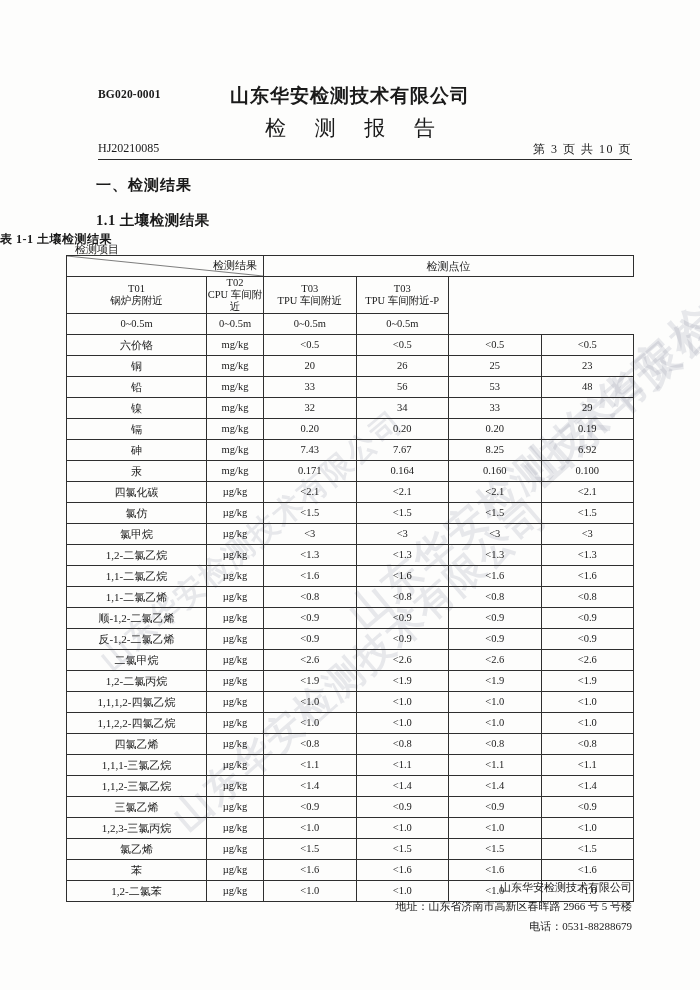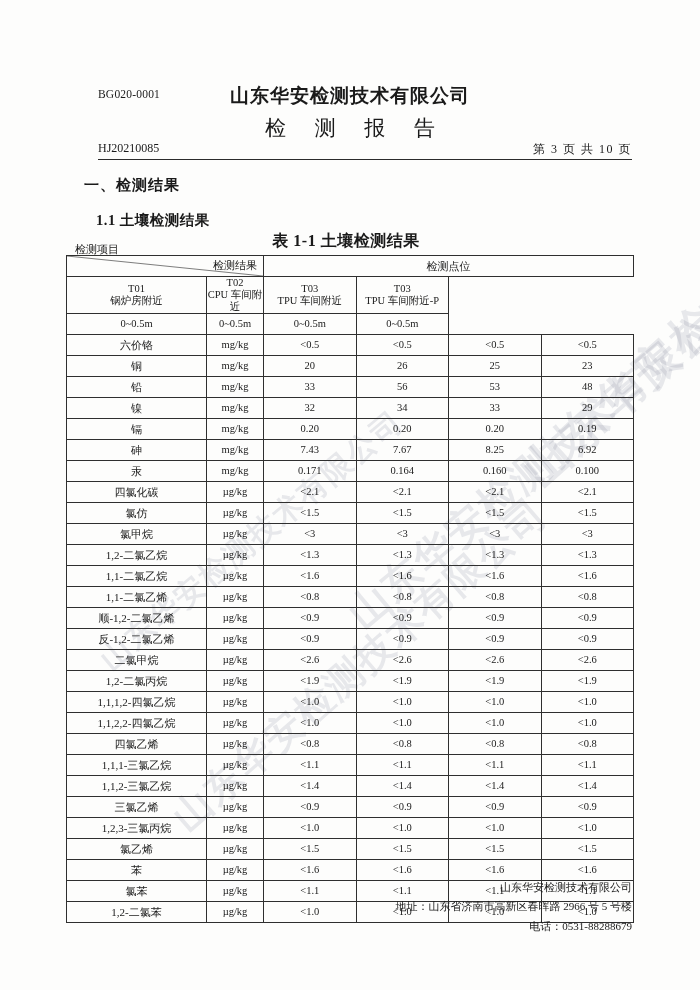--- a/index.html
+++ b/index.html
@@ -38,20 +38,21 @@
   .wm3 { top: 640px; left: 120px; font-size: 38px; transform: rotate(-41deg); letter-spacing: 2px; }
   .wm4 { top: 520px; left: 60px;  font-size: 30px; transform: rotate(-40deg); letter-spacing: 2px; }
 
   
   .doc-code {
     position: absolute;
     left: 98px;
     top: 88px;
     font-size: 11.5px;
     letter-spacing: 0.2px;
+    font-weight: bold;
   }
   .company-name {
     position: absolute;
     left: 0; right: 0;
     top: 83px;
     text-align: center;
     font-family: "DejaVu Sans", "Liberation Sans", sans-serif;
     font-size: 19px;
     font-weight: bold;
     letter-spacing: 1px;
@@ -85,40 +86,39 @@
     left: 98px;
     right: 68px;
     top: 159px;
     height: 1px;
     background: #2b2b2b;
   }
 
   
   .section-h1 {
     position: absolute;
-    left: 84px;
+    left: 96px;
     top: 176px;
     font-size: 15px;
     font-weight: bold;
     letter-spacing: 1px;
   }
   .section-h2 {
     position: absolute;
     left: 96px;
     top: 211px;
     font-size: 14.5px;
     font-weight: bold;
     letter-spacing: 0.5px;
   }
   .table-caption {
     position: absolute;
     left: 0; right: 8px;
     top: 231px;
-    text-align: center;
-    font-size: 16px;
+    font-size: 12px;
     font-weight: bold;
     letter-spacing: 0.5px;
   }
 
   
   .table-wrap {
     position: absolute;
     left: 66px;
     top: 255px;
     width: 567px;
@@ -460,28 +460,20 @@
           </tr>
           <tr>
             <td class="item-name">苯</td>
             <td class="unit-cell">µg/kg</td>
             <td class="val-cell">&lt;1.6</td>
             <td class="val-cell">&lt;1.6</td>
             <td class="val-cell">&lt;1.6</td>
             <td class="val-cell">&lt;1.6</td>
           </tr>
           <tr>
-            <td class="item-name">氯苯</td>
-            <td class="unit-cell">µg/kg</td>
-            <td class="val-cell">&lt;1.1</td>
-            <td class="val-cell">&lt;1.1</td>
-            <td class="val-cell">&lt;1.1</td>
-            <td class="val-cell">&lt;1.1</td>
-          </tr>
-          <tr>
             <td class="item-name">1,2-二氯苯</td>
             <td class="unit-cell">µg/kg</td>
             <td class="val-cell">&lt;1.0</td>
             <td class="val-cell">&lt;1.0</td>
             <td class="val-cell">&lt;1.0</td>
             <td class="val-cell">&lt;1.0</td>
           </tr>
         </tbody>
     </table>
   </div>

